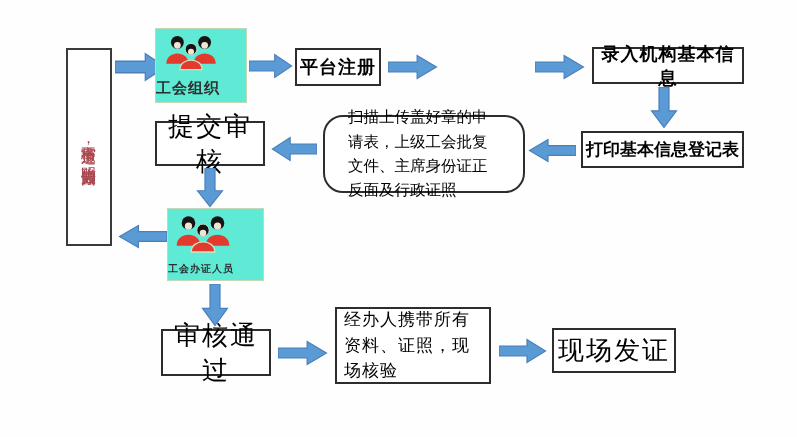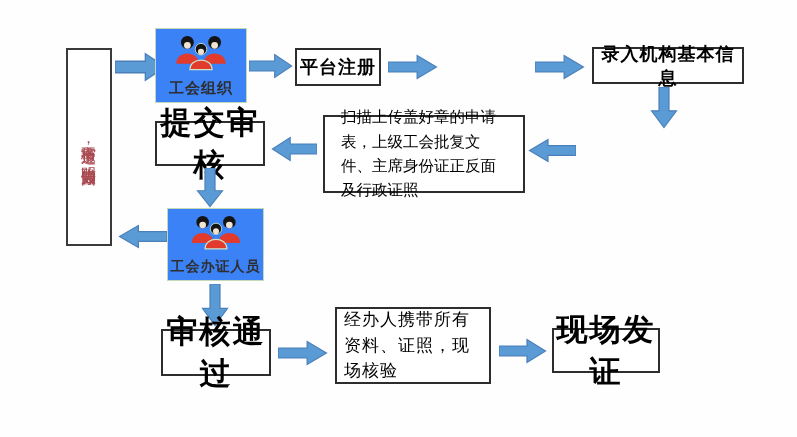--- a/index.html
+++ b/index.html
@@ -8,41 +8,41 @@
     font-family:"Liberation Sans","DejaVu Sans",sans-serif;
     overflow:hidden;color:#1f1f1f;
   }
   .abs{position:absolute;box-sizing:border-box;}
   .node{
     background:#ffffff;border:2px solid #2d2d2d;
     display:flex;align-items:center;justify-content:center;
     text-align:center;color:#000000;
   }
   .node.small{font-size:18px;font-weight:bold;letter-spacing:1px;}
-  .node.big{font-size:31px;font-weight:bold;letter-spacing:2px;}
+  .node.big{font-size:26px;font-weight:normal;letter-spacing:2px;}
   .node.para{
     font-size:15.5px;line-height:1.58;text-align:left;
-    padding:4px 16px;font-weight:500;
+    padding:4px 23px;font-weight:500;border-radius:20px;
   }
   .node.para2{
     font-size:17px;line-height:1.5;text-align:left;
     padding:12px 7px;font-weight:500;letter-spacing:1px;
   }
   .note{
     background:#ffffff;border:2px solid #3a3a3a;
     display:flex;align-items:center;justify-content:center;
   }
   .note span{
     writing-mode:vertical-rl;text-orientation:upright;
     color:#a94950;font-size:15px;letter-spacing:1px;line-height:1;
     font-weight:500;
   }
   .group{
-    background:#3b82f6;border:1px solid #c2d8b6;
-    display:flex;flex-direction:column;align-items:center;justify-content:flex-end;
+    background:#5eead4;border:1px solid #c2d8b6;
+    display:flex;flex-direction:column;align-items:flex-start;justify-content:flex-end;
   }
   .group .glabel{font-size:15px;font-weight:bold;color:#2e2e2e;padding-bottom:4px;letter-spacing:1px;}
   .group svg{flex:1 1 auto;margin-top:4px;}
   .arrow{display:block;}
 </style>
 </head>
 <body>
 
 <div class="stage">
 
@@ -87,20 +87,23 @@
   </svg>
 
   <div class="abs node small" style="left:592px;top:47px;width:152px;height:37px;font-size:18px;">
     <span>录入机构基本信息</span>
   </div>
 
   <svg class="abs arrow" style="left:650px;top:87px;" width="28" height="42" viewBox="0 0 28 44" preserveAspectRatio="none">
     <polygon points="9,0 19,0 19,25 26.5,25 14,42.5 1.5,25 9,25" fill="#5b9bd5" stroke="#4a7fba" stroke-width="1.2"></polygon>
   </svg>
 
+  <div class="abs node small" style="left:581px;top:131px;width:163px;height:37px;font-size:17px;letter-spacing:0;">
+    <span>打印基本信息登记表</span>
+  </div>
 
   <svg class="abs arrow" style="left:528px;top:138px;" width="48" height="25" viewBox="0 0 48 26" preserveAspectRatio="none">
     <polygon points="48,8 20,8 20,1.5 1.5,13 20,24.5 20,18 48,18" fill="#5b9bd5" stroke="#4a7fba" stroke-width="1.2"></polygon>
   </svg>
 
   <div class="abs node para" style="left:323px;top:115px;width:202px;height:78px;">
     <span>扫描上传盖好章的申请表，上级工会批复文件、主席身份证正反面及行政证照</span>
   </div>
 
   <svg class="abs arrow" style="left:271px;top:136px;" width="46" height="26" viewBox="0 0 48 26" preserveAspectRatio="none">
@@ -120,21 +123,21 @@
       <path d="M6,36 C6,20 32,20 32,36 Z" fill="#e23a2c"></path>
       <circle cx="19" cy="11" r="7.5" fill="#141414"></circle>
       <circle cx="19" cy="14.5" r="4" fill="#efe4d4"></circle>
       <path d="M38,36 C38,20 64,20 64,36 Z" fill="#e23a2c"></path>
       <circle cx="51" cy="11" r="7.5" fill="#141414"></circle>
       <circle cx="51" cy="14.5" r="4" fill="#efe4d4"></circle>
       <path d="M22,43 C22,28 48,28 48,43 Z" fill="#e23a2c" stroke="#cfe4c5" stroke-width="1.5"></path>
       <circle cx="35" cy="19" r="6.8" fill="#141414" stroke="#cfe4c5" stroke-width="1"></circle>
       <circle cx="35" cy="22" r="3.6" fill="#efe4d4"></circle>
     </svg>
-    <div class="glabel" style="font-size:14px;">工会办证人员</div>
+    <div class="glabel" style="font-size:10px;">工会办证人员</div>
   </div>
 
   <svg class="abs arrow" style="left:118px;top:224px;" width="49" height="25" viewBox="0 0 48 26" preserveAspectRatio="none">
     <polygon points="48,8 20,8 20,1.5 1.5,13 20,24.5 20,18 48,18" fill="#5b9bd5" stroke="#4a7fba" stroke-width="1.2"></polygon>
   </svg>
 
   <svg class="abs arrow" style="left:201px;top:284px;" width="28" height="43" viewBox="0 0 28 44" preserveAspectRatio="none">
     <polygon points="9,0 19,0 19,25 26.5,25 14,42.5 1.5,25 9,25" fill="#5b9bd5" stroke="#4a7fba" stroke-width="1.2"></polygon>
   </svg>
 
@@ -147,17 +150,17 @@
   </svg>
 
   <div class="abs node para2" style="left:335px;top:307px;width:156px;height:77px;">
     <span>经办人携带所有资料、证照，现场核验</span>
   </div>
 
   <svg class="abs arrow" style="left:499px;top:338px;" width="48" height="26" viewBox="0 0 48 26" preserveAspectRatio="none">
     <polygon points="0,8 28,8 28,1.5 46.5,13 28,24.5 28,18 0,18" fill="#5b9bd5" stroke="#4a7fba" stroke-width="1.2"></polygon>
   </svg>
 
-  <div class="abs node big" style="left:552px;top:328px;width:108px;height:45px;">
+  <div class="abs node big" style="left:552px;top:328px;width:124px;height:45px;">
     <span>现场发证</span>
   </div>
 
 </div>
 
 </body></html>

